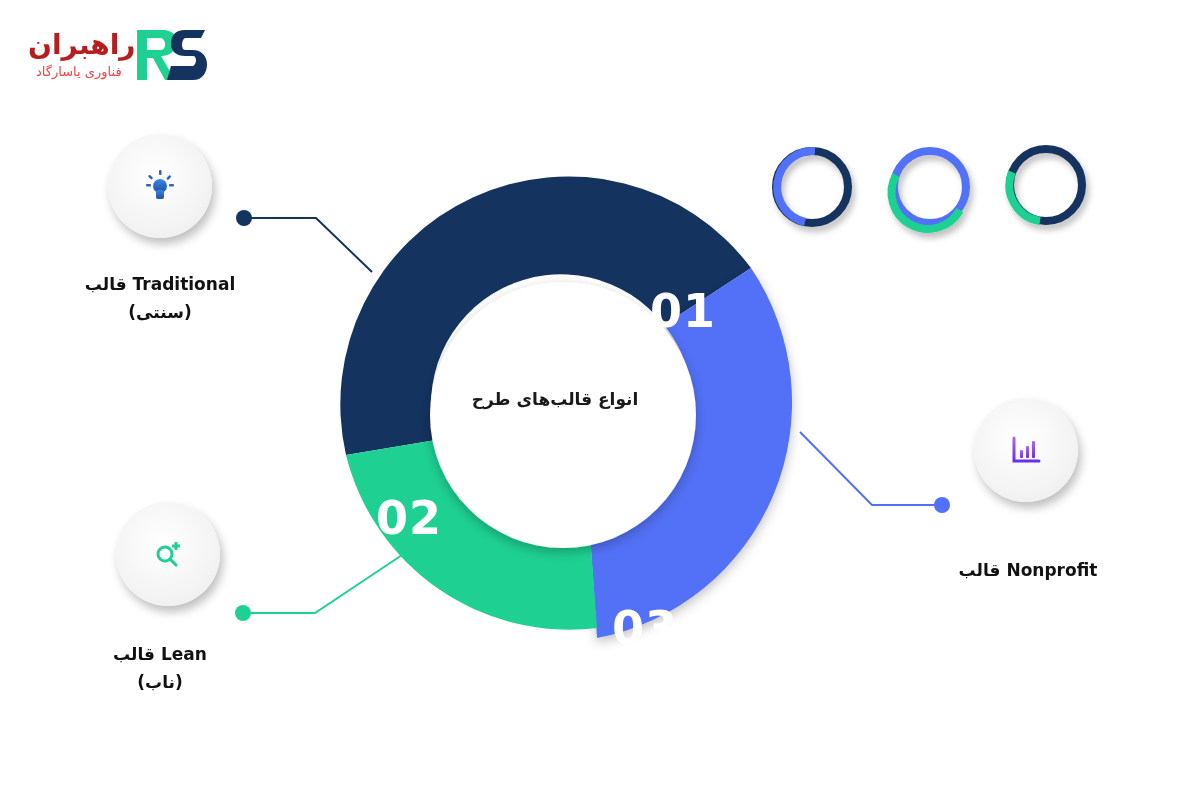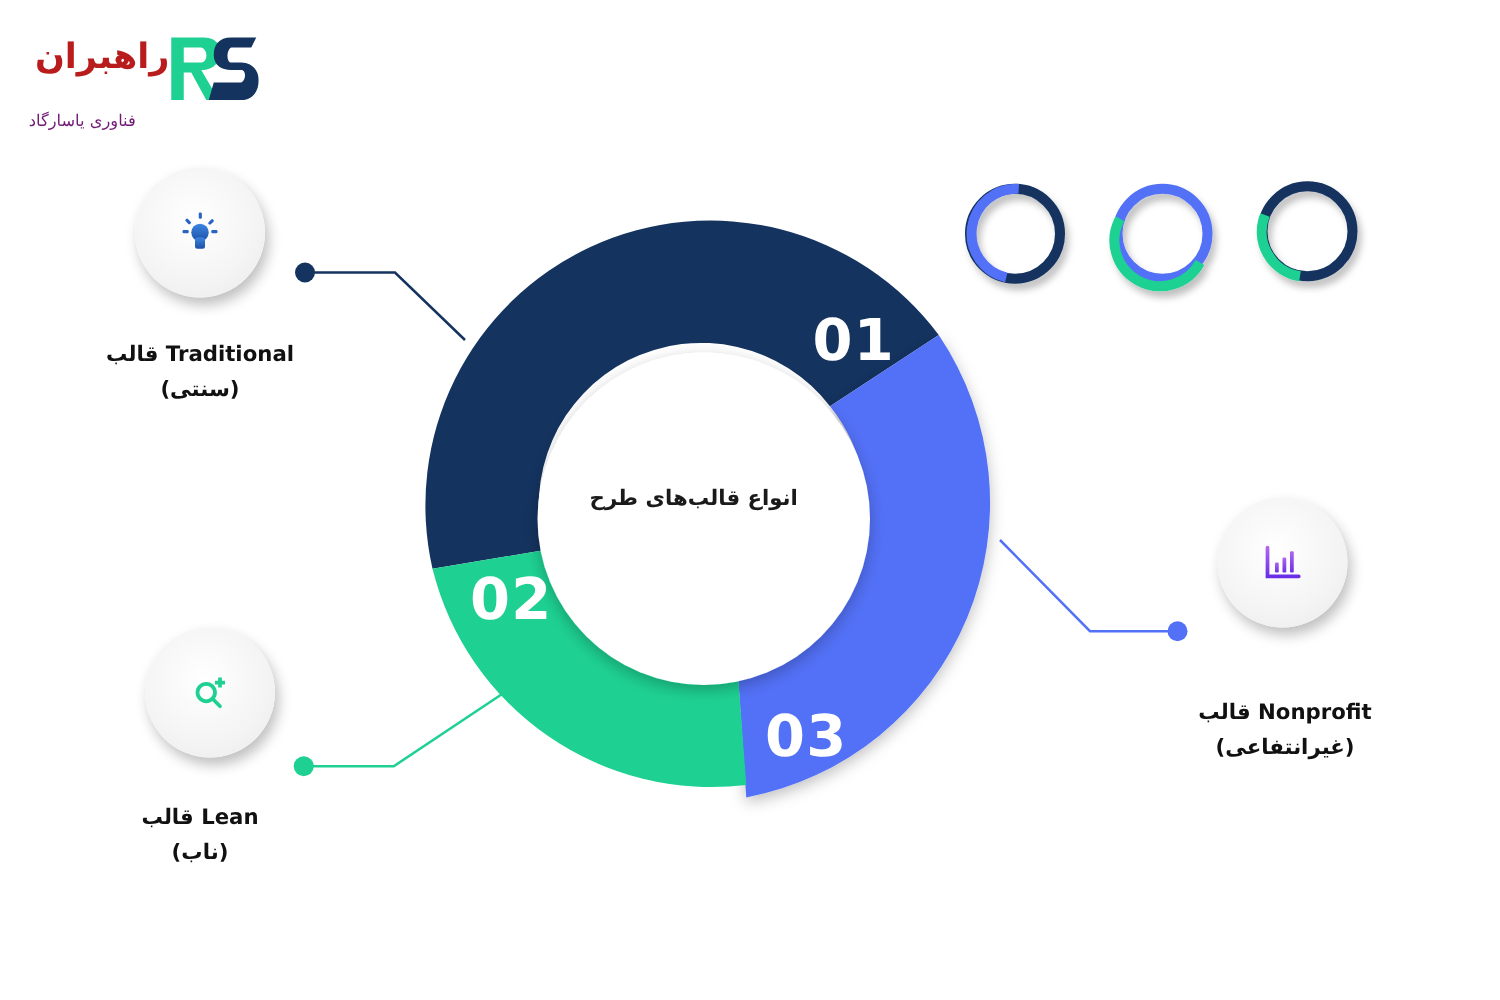--- a/index.html
+++ b/index.html
@@ -1,31 +1,31 @@
 <!DOCTYPE html>
 <html><head>
 <meta charset="utf-8">
 <style>
   html, body { margin:0; padding:0; }
   body { width:1200px; height:800px; background:#ffffff; position:relative; overflow:hidden;
          font-family:"DejaVu Sans", sans-serif; }
   .logo { position:absolute; left:22px; top:22px; width:190px; height:70px; }
   .logo-title { position:absolute; left:28px; top:28px; font-size:28px; font-weight:bold; color:#b91c1c; direction:rtl; }
-  .logo-sub { position:absolute; left:23px; top:64px; font-size:13px; color:#701a75; direction:rtl;margin-top:26px; }
+  .logo-sub { position:absolute; left:36px; top:64px; font-size:13px; color:#ef4444; direction:rtl; }
   .logo-mark { position:absolute; left:135px; top:26px; width:72px; height:58px; }
   .diagram { position:absolute; left:0; top:0; width:1200px; height:800px; }
   .icon-circle { position:absolute; width:104px; height:104px; border-radius:50%;
                  background:radial-gradient(circle at 45% 40%, #ffffff 0%, #f4f4f4 60%, #e9e9e9 100%);
                  box-shadow: 3px 6px 10px rgba(0,0,0,0.25); display:flex; align-items:center; justify-content:center; }
   .label { position:absolute; text-align:center; font-weight:bold; font-size:17px; color:#111; line-height:28px; }
   .label .l1 { display:block; }
   .label .l2 { display:block; direction:rtl; }
   .center-text { position:absolute; left:420px; top:380px; width:270px; text-align:center; direction:rtl;
                  font-weight:bold; font-size:17px; color:#1a1a1a; line-height:38px; }
-  .num { position:absolute; font-weight:bold; font-size:46px; color:#ffffff; letter-spacing:1px; }
+  .num { position:absolute; font-weight:bold; font-size:46px; color:#ffffff; letter-spacing:1px;margin-top:39px; }
 </style>
 </head>
 <body>
 
 <div class="logo"></div>
 <div class="logo-title">راهبران</div>
 <div class="logo-sub">فناوری یاسارگاد</div>
 <svg class="logo-mark" viewBox="0 0 72 58">
   <path d="M2 4 H28 C40 4 44 14 40 22 C37 28 32 30 26 30 L40 54 H30 L18 32 H12 V54 H2 Z M12 12 V24 H26 C31 24 32 14 26 12 Z" fill="#1ed192"></path>
   <path d="M70 4 H50 C40 4 36 10 36 18 C36 26 42 30 50 30 H58 C62 30 62 38 58 40 H36 L32 54 H58 C68 54 72 46 72 38 C72 30 66 24 58 24 H50 C46 24 46 14 50 12 H66 Z" fill="#14335f"></path>
@@ -127,14 +127,13 @@
 <div class="label" style="left:60px; top:270px; width:200px;">
   <span class="l1">قالب Traditional</span>
   <span class="l2">(سنتی)</span>
 </div>
 <div class="label" style="left:60px; top:640px; width:200px;">
   <span class="l1">قالب Lean</span>
   <span class="l2">(ناب)</span>
 </div>
 <div class="label" style="left:928px; top:556px; width:200px;">
   <span class="l1">قالب Nonprofit</span>
-  <span class="l2">(غیرانتفاعی)</span>
 </div>
 
 </body></html>

